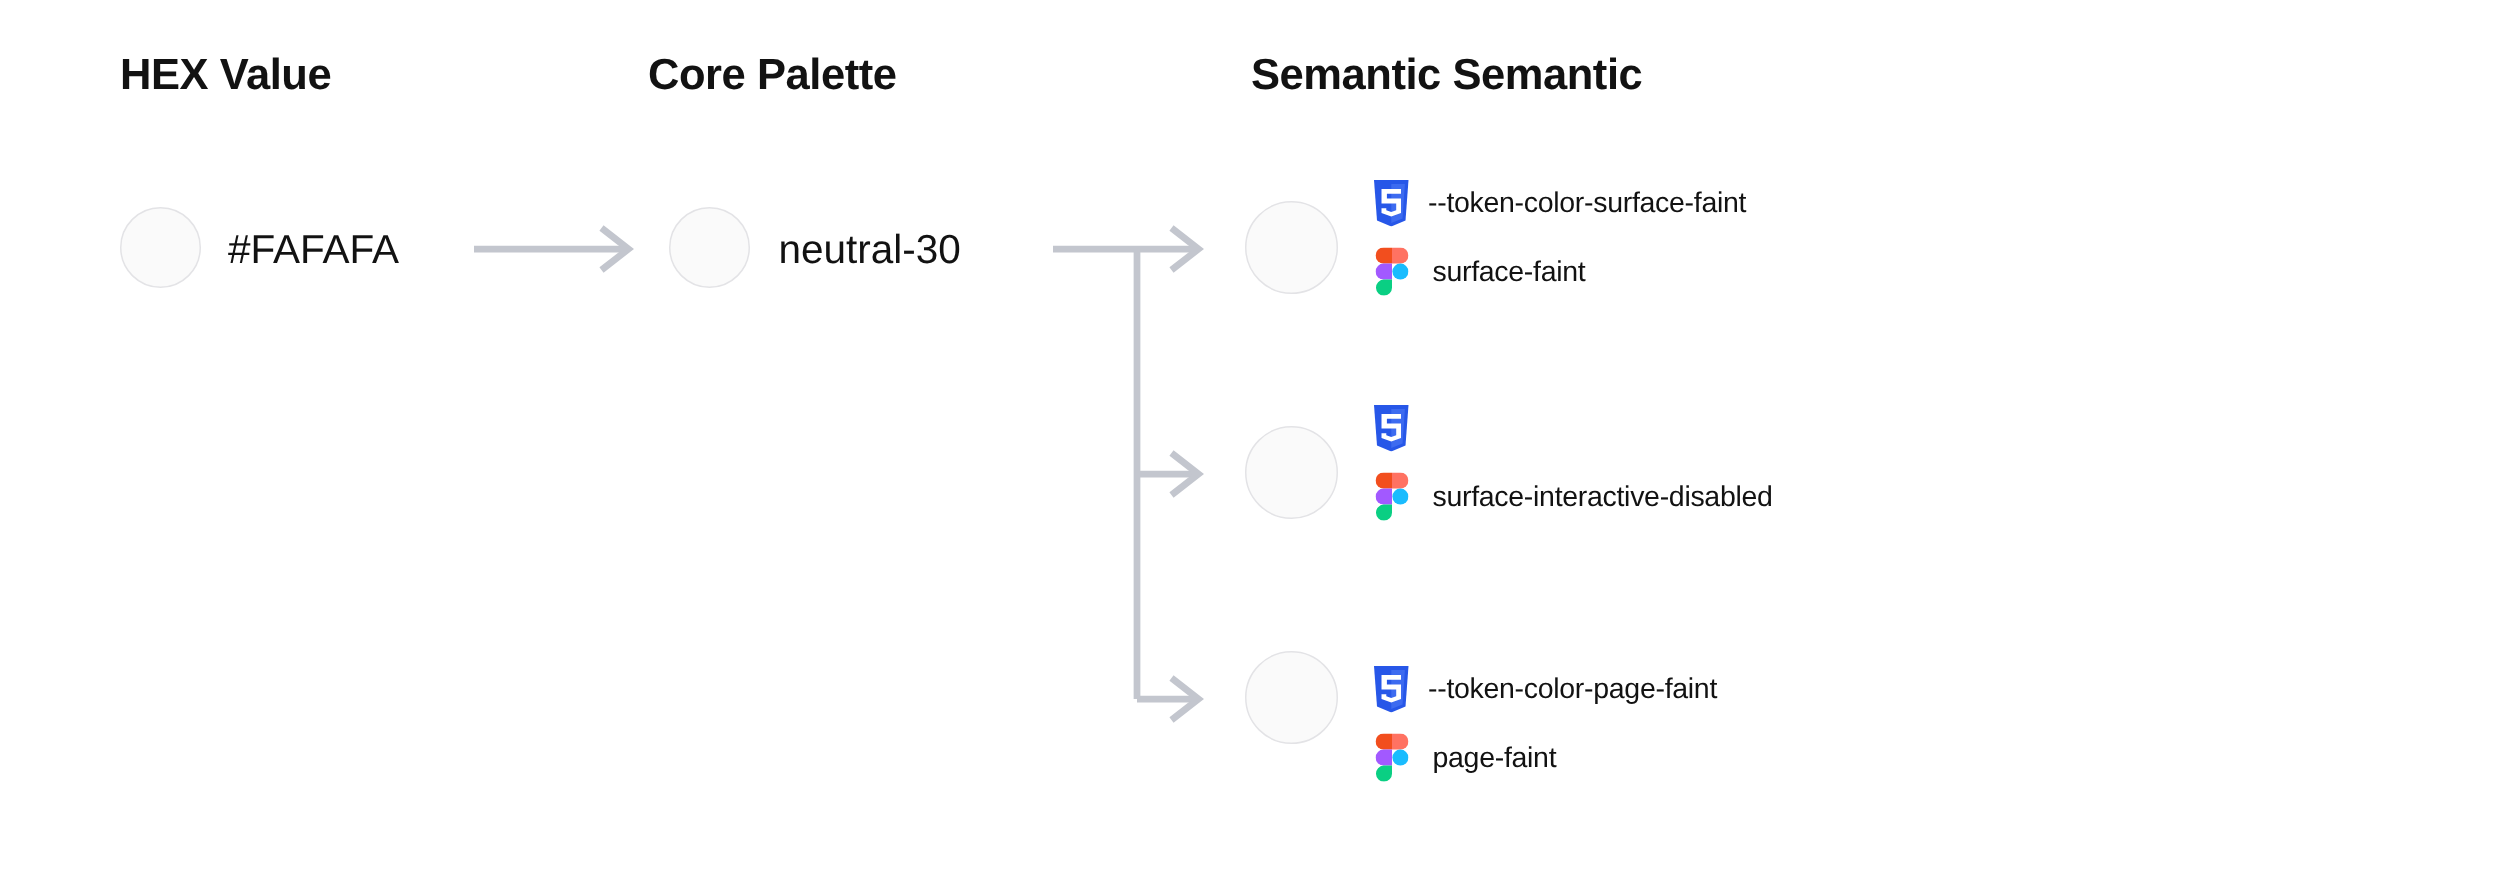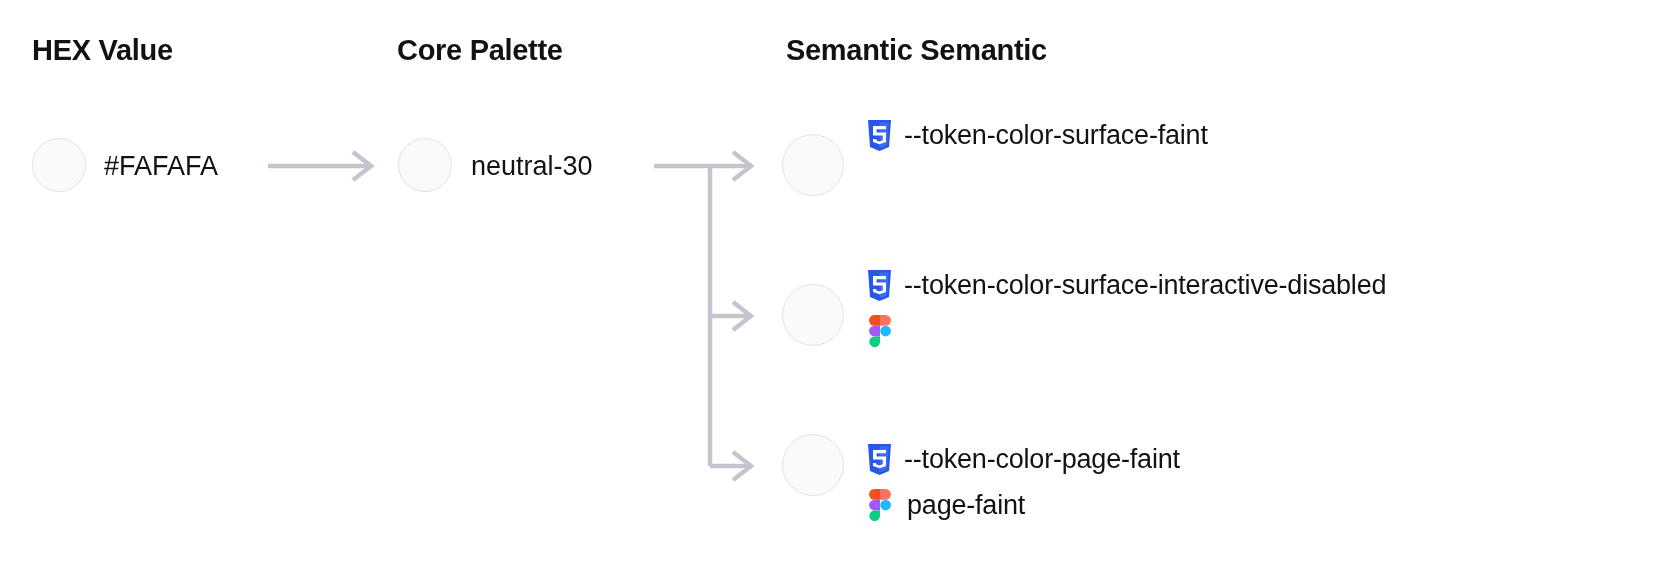--- a/index.html
+++ b/index.html
@@ -13,34 +13,35 @@
     height: 584px;
     position: relative;
     overflow: hidden;
     font-family: "Liberation Sans", "DejaVu Sans", sans-serif;
     -webkit-font-smoothing: antialiased;
   }
 
   #diagram-root {
     position: absolute;
     inset: 0;
+    margin-left: 48px;
   }
 
   
   .col-header {
     position: absolute;
     font-size: 29px;
     font-weight: 700;
     color: #121212;
     letter-spacing: -0.3px;
     white-space: nowrap;
     line-height: 1;
   }
   #hdr-hex      { left: 32px;  top: 36px; }
-  #hdr-core     { left: 397px; top: 36px; }
+  #hdr-core     { left: 384px; top: 36px; }
   #hdr-semantic { left: 786px; top: 36px; }
 
   
   .swatch {
     position: absolute;
     border-radius: 50%;
     box-sizing: border-box;
     border: 1.4px solid #e3e3e6;
     background: #fafafa;
   }
@@ -99,21 +100,21 @@
     display: block;
     margin-right: 11px;
   }
   .token-icon.figma-ic {
     width: 22px;
     height: 32px;
     margin-right: 16px;
     margin-left: 3px;
   }
   .token-text {
-    font-size: 27px;
+    font-size: 19px;
     font-weight: 400;
     color: #121212;
     line-height: 1;
     letter-spacing: -0.2px;
   }
 </style>
 </head>
 <body style="background: rgb(255, 255, 255);">
 
 <div id="diagram-root">
@@ -154,57 +155,67 @@
   <div class="swatch big" id="swatch-sem-2" style="background: rgb(250, 250, 250); border-color: rgb(227, 227, 230);"></div>
 
   <div class="sem-row" id="sem-row-0">
     <div class="token-line">
       <svg class="token-icon" viewBox="0 0 27 31">
         <path d="M2 0 H25 L23 27 L13.5 31 L4 27 Z" fill="#2757E8"></path>
         <path d="M13.5 2.6 H22.6 L21 25.6 L13.5 28.6 Z" fill="#3D6BF0"></path>
         <path d="M7 6 H20 V9.2 H10.6 V12.4 H20 V22 L13.5 24.3 L7 22 V18.9 H10.2 V20.2 L13.5 21.4 L16.8 20.2 V15.6 H7 Z" fill="#FFFFFF"></path>
       </svg>
       <span class="token-text">--token-color-surface-faint</span>
-    </div>
-  </div>
-
-  <div class="sem-row" id="sem-row-1">
-    <div class="token-line">
-      <svg class="token-icon" viewBox="0 0 27 31">
-        <path d="M2 0 H25 L23 27 L13.5 31 L4 27 Z" fill="#2757E8"></path>
-        <path d="M13.5 2.6 H22.6 L21 25.6 L13.5 28.6 Z" fill="#3D6BF0"></path>
-        <path d="M7 6 H20 V9.2 H10.6 V12.4 H20 V22 L13.5 24.3 L7 22 V18.9 H10.2 V20.2 L13.5 21.4 L16.8 20.2 V15.6 H7 Z" fill="#FFFFFF"></path>
-      </svg>
-      <span class="token-text">--token-color-surface-interactive-disabled</span>
     </div>
     <div class="token-line">
       <svg class="token-icon figma-ic" viewBox="0 0 22 32">
         <path d="M5.4 0 H11 V10.7 H5.4 A5.35 5.35 0 0 1 5.4 0 Z" fill="#F24E1E"></path>
         <path d="M11 0 H16.6 A5.35 5.35 0 0 1 16.6 10.7 H11 Z" fill="#FF7262"></path>
         <path d="M5.4 10.7 H11 V21.4 H5.4 A5.35 5.35 0 0 1 5.4 10.7 Z" fill="#A259FF"></path>
         <path d="M5.4 21.4 H11 V26.75 A5.35 5.35 0 1 1 5.4 21.4 Z" fill="#0ACF83"></path>
         <circle cx="16.6" cy="16.05" r="5.35" fill="#1ABCFE"></circle>
       </svg>
+      <span class="token-text">surface-faint</span>
     </div>
   </div>
 
-  <div class="sem-row" id="sem-row-2">
+  <div class="sem-row" id="sem-row-1">
     <div class="token-line">
       <svg class="token-icon" viewBox="0 0 27 31">
         <path d="M2 0 H25 L23 27 L13.5 31 L4 27 Z" fill="#2757E8"></path>
         <path d="M13.5 2.6 H22.6 L21 25.6 L13.5 28.6 Z" fill="#3D6BF0"></path>
         <path d="M7 6 H20 V9.2 H10.6 V12.4 H20 V22 L13.5 24.3 L7 22 V18.9 H10.2 V20.2 L13.5 21.4 L16.8 20.2 V15.6 H7 Z" fill="#FFFFFF"></path>
       </svg>
-      <span class="token-text">--token-color-page-faint</span>
     </div>
     <div class="token-line">
       <svg class="token-icon figma-ic" viewBox="0 0 22 32">
         <path d="M5.4 0 H11 V10.7 H5.4 A5.35 5.35 0 0 1 5.4 0 Z" fill="#F24E1E"></path>
         <path d="M11 0 H16.6 A5.35 5.35 0 0 1 16.6 10.7 H11 Z" fill="#FF7262"></path>
         <path d="M5.4 10.7 H11 V21.4 H5.4 A5.35 5.35 0 0 1 5.4 10.7 Z" fill="#A259FF"></path>
         <path d="M5.4 21.4 H11 V26.75 A5.35 5.35 0 1 1 5.4 21.4 Z" fill="#0ACF83"></path>
         <circle cx="16.6" cy="16.05" r="5.35" fill="#1ABCFE"></circle>
       </svg>
+      <span class="token-text">surface-interactive-disabled</span>
+    </div>
+  </div>
+
+  <div class="sem-row" id="sem-row-2">
+    <div class="token-line">
+      <svg class="token-icon" viewBox="0 0 27 31">
+        <path d="M2 0 H25 L23 27 L13.5 31 L4 27 Z" fill="#2757E8"></path>
+        <path d="M13.5 2.6 H22.6 L21 25.6 L13.5 28.6 Z" fill="#3D6BF0"></path>
+        <path d="M7 6 H20 V9.2 H10.6 V12.4 H20 V22 L13.5 24.3 L7 22 V18.9 H10.2 V20.2 L13.5 21.4 L16.8 20.2 V15.6 H7 Z" fill="#FFFFFF"></path>
+      </svg>
+      <span class="token-text">--token-color-page-faint</span>
+    </div>
+    <div class="token-line">
+      <svg class="token-icon figma-ic" viewBox="0 0 22 32">
+        <path d="M5.4 0 H11 V10.7 H5.4 A5.35 5.35 0 0 1 5.4 0 Z" fill="#F24E1E"></path>
+        <path d="M11 0 H16.6 A5.35 5.35 0 0 1 16.6 10.7 H11 Z" fill="#FF7262"></path>
+        <path d="M5.4 10.7 H11 V21.4 H5.4 A5.35 5.35 0 0 1 5.4 10.7 Z" fill="#A259FF"></path>
+        <path d="M5.4 21.4 H11 V26.75 A5.35 5.35 0 1 1 5.4 21.4 Z" fill="#0ACF83"></path>
+        <circle cx="16.6" cy="16.05" r="5.35" fill="#1ABCFE"></circle>
+      </svg>
       <span class="token-text">page-faint</span>
     </div>
   </div>
 
 </div>
 
 </body></html>

